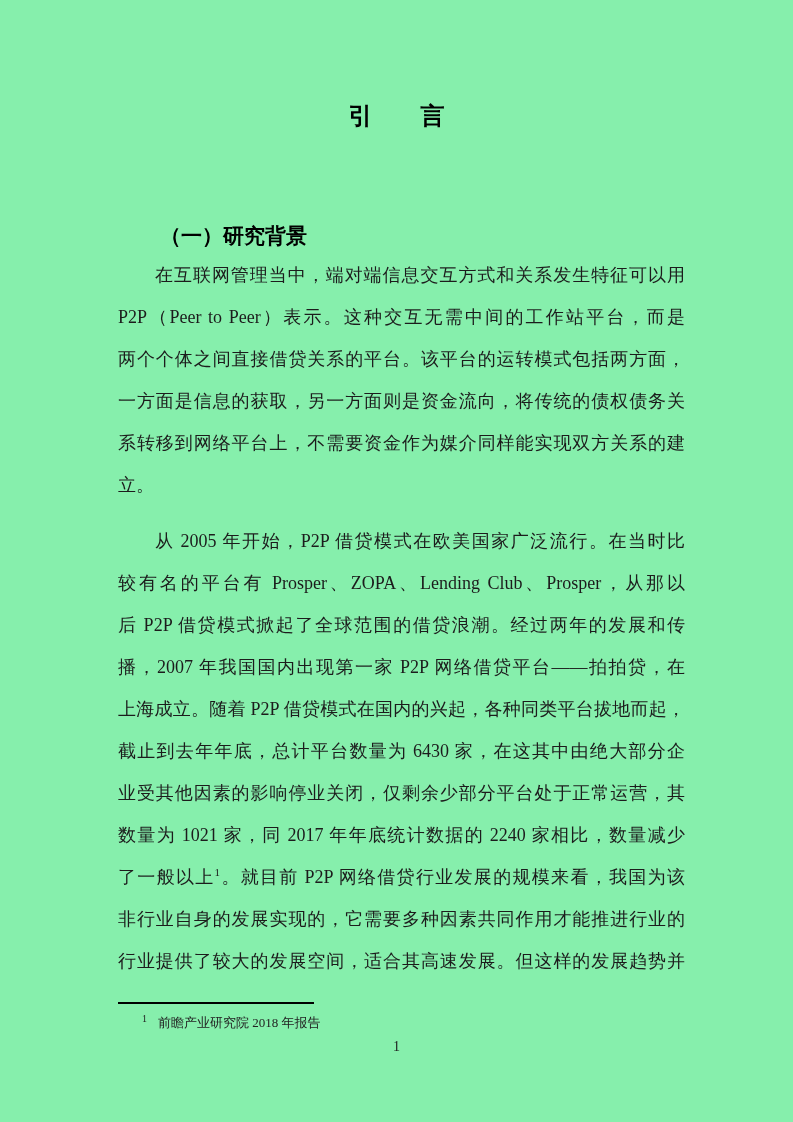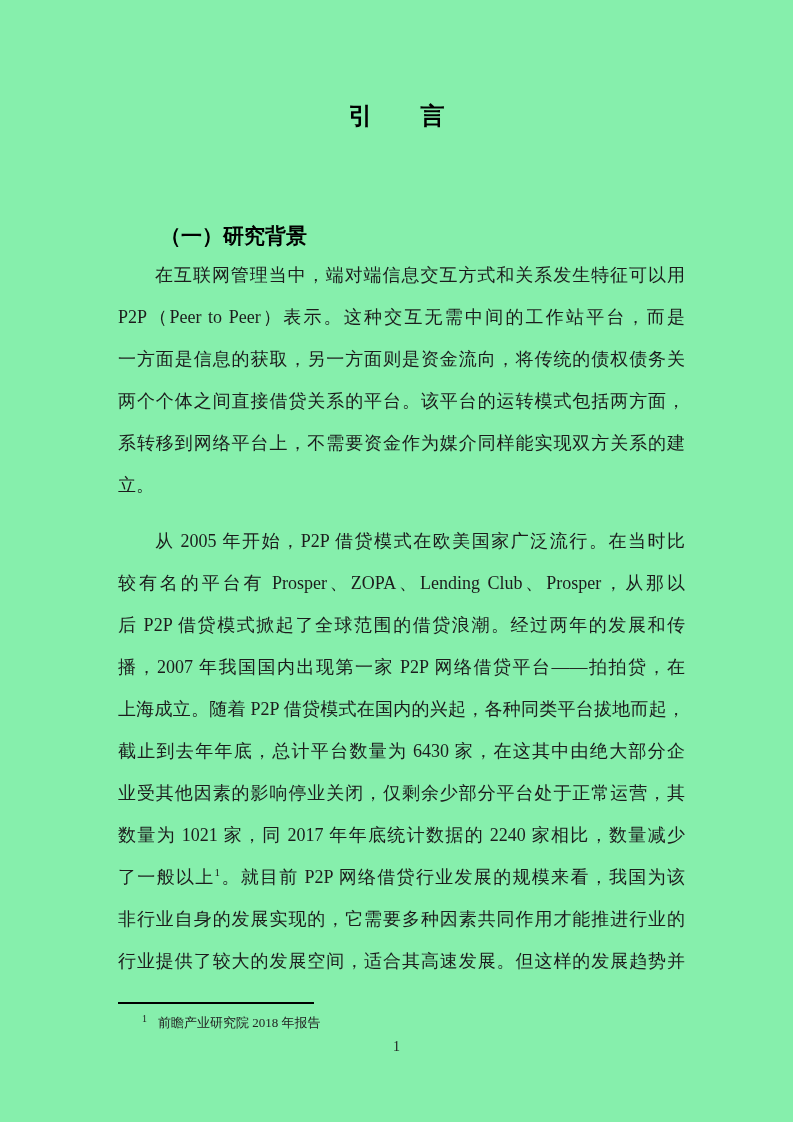--- a/index.html
+++ b/index.html
@@ -101,22 +101,22 @@
 
 <div class="page">
 
   <div class="doc-title">引　　言</div>
 
   <div class="section-heading">（一）研究背景</div>
 
   <div class="para" id="para1">
     <div class="line first">在互联网管理当中，端对端信息交互方式和关系发生特征可以用</div>
     <div class="line">P2P（Peer to Peer）表示。这种交互无需中间的工作站平台，而是</div>
+    <div class="line">两个个体之间直接借贷关系的平台。该平台的运转模式包括两方面，</div>
     <div class="line">一方面是信息的获取，另一方面则是资金流向，将传统的债权债务关</div>
-    <div class="line">两个个体之间直接借贷关系的平台。该平台的运转模式包括两方面，</div>
     <div class="line">系转移到网络平台上，不需要资金作为媒介同样能实现双方关系的建</div>
     <div class="line last">立。</div>
   </div>
 
   <div class="para" id="para2">
     <div class="line first">从 2005 年开始，P2P 借贷模式在欧美国家广泛流行。在当时比</div>
     <div class="line">较有名的平台有 Prosper、ZOPA、Lending Club、Prosper，从那以</div>
     <div class="line">后 P2P 借贷模式掀起了全球范围的借贷浪潮。经过两年的发展和传</div>
     <div class="line">播，2007 年我国国内出现第一家 P2P 网络借贷平台——拍拍贷，在</div>
     <div class="line">上海成立。随着 P2P 借贷模式在国内的兴起，各种同类平台拔地而起，</div>

